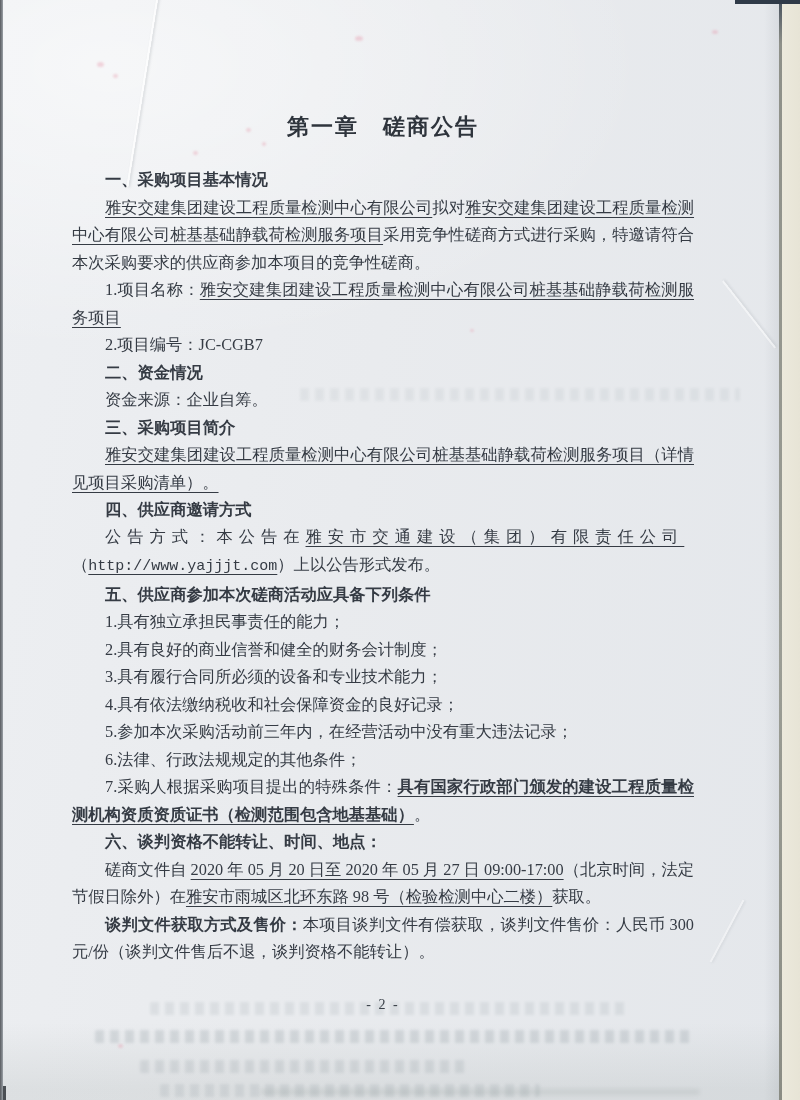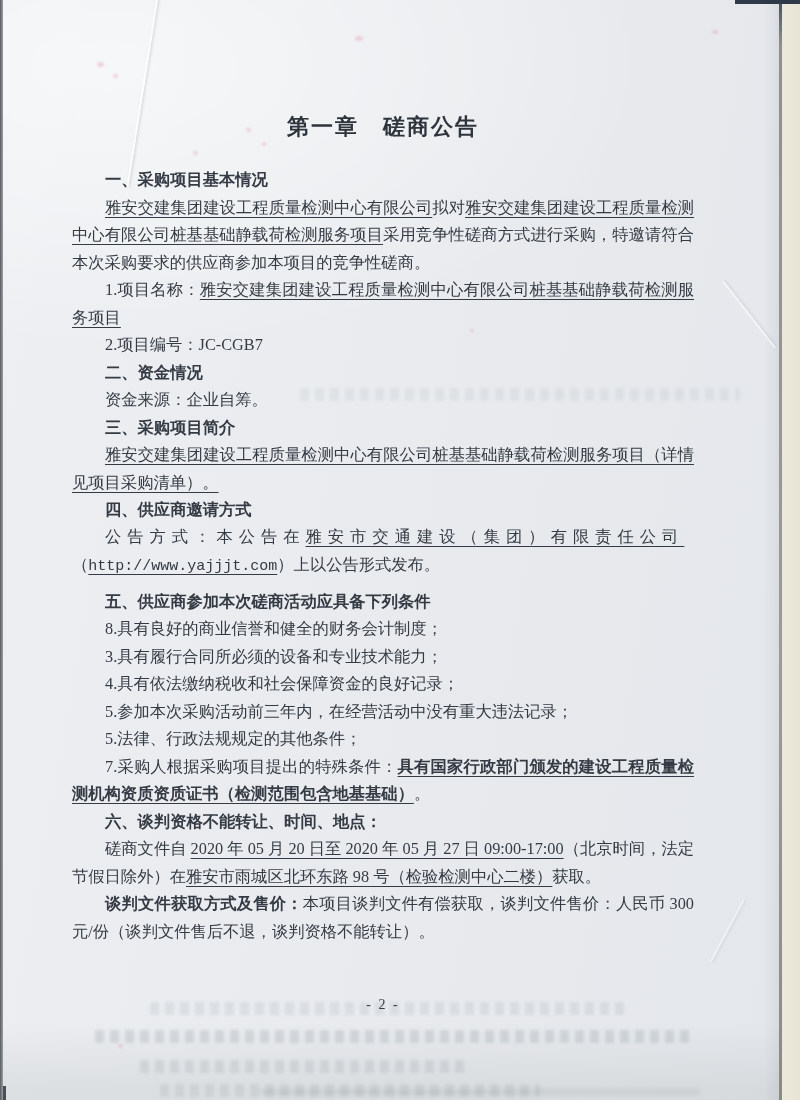--- a/index.html
+++ b/index.html
@@ -35,21 +35,21 @@
   
   .ghost{position:absolute;height:13px;filter:blur(1.8px);border-radius:2px;
       background:repeating-linear-gradient(90deg,#5f7078 0 9px,transparent 9px 15px);}
   
   .content{position:absolute;left:72px;top:112px;width:622px;
       color:#353b44;font-size:16.3px;line-height:27.5px;text-align:justify;}
   .blk{text-indent:33px;}
   .blk.title{font-size:22px;font-weight:700;text-align:center;text-indent:0;
       line-height:30px;letter-spacing:2px;margin:0 0 24px 0;color:#2e343c;}
   .blk.h{font-weight:700;}
-  .blk.h5{margin-top:7px;}
+  .blk.h5{}
   .blk.p3{text-indent:65px;}
   .blk.plain{text-indent:0;}
   .blk.spaced{letter-spacing:6px;font-family:Liberation Mono, monospace;}
   .run.b{font-weight:700;}
   .run.u{text-decoration:underline;text-underline-offset:4px;text-decoration-thickness:1.2px;}
   .run.m{font-family:"Liberation Mono","DejaVu Sans Mono",monospace;font-size:15px;}
   .pagenum{position:absolute;left:72px;top:997px;width:622px;text-align:center;
       font-size:14px;color:#3a4049;letter-spacing:2px;}
 </style>
 </head>
@@ -86,25 +86,26 @@
         <div class="blk p"><span class="run">1.项目名称：</span><span class="run u">雅安交建集团建设工程质量检测中心有限公司桩基基础静载荷检测服务项目</span></div>
         <div class="blk p"><span class="run">2.项目编号：JC-CGB7</span></div>
         <div class="blk h"><span class="run">二、资金情况</span></div>
         <div class="blk p"><span class="run">资金来源：企业自筹。</span></div>
         <div class="blk h"><span class="run">三、采购项目简介</span></div>
         <div class="blk p"><span class="run u">雅安交建集团建设工程质量检测中心有限公司桩基基础静载荷检测服务项目（详情见项目采购清单）。</span></div>
         <div class="blk h"><span class="run">四、供应商邀请方式</span></div>
         <div class="blk p spaced"><span class="run">公告方式：本公告在</span><span class="run u">雅安市交通建设（集团）有限责任公司</span></div>
         <div class="blk plain"><span class="run">（</span><span class="run u m">http://www.yajjjt.com</span><span class="run">）上以公告形式发布。</span></div>
         <div class="blk h h5"><span class="run">五、供应商参加本次磋商活动应具备下列条件</span></div>
-        <div class="blk p"><span class="run">8.具有良好的商业信誉和健全的财务会计制度；</span></div>
+        <div class="blk p"><span class="run">1.具有独立承担民事责任的能力；</span></div>
+        <div class="blk p"><span class="run">2.具有良好的商业信誉和健全的财务会计制度；</span></div>
         <div class="blk p"><span class="run">3.具有履行合同所必须的设备和专业技术能力；</span></div>
         <div class="blk p"><span class="run">4.具有依法缴纳税收和社会保障资金的良好记录；</span></div>
         <div class="blk p"><span class="run">5.参加本次采购活动前三年内，在经营活动中没有重大违法记录；</span></div>
-        <div class="blk p"><span class="run">5.法律、行政法规规定的其他条件；</span></div>
+        <div class="blk p"><span class="run">6.法律、行政法规规定的其他条件；</span></div>
         <div class="blk p"><span class="run">7.采购人根据采购项目提出的特殊条件：</span><span class="run b u">具有国家行政部门颁发的建设工程质量检测机构资质资质证书（检测范围包含地基基础）</span><span class="run">。</span></div>
         <div class="blk h"><span class="run">六、谈判资格不能转让、时间、地点：</span></div>
         <div class="blk p"><span class="run">磋商文件自 </span><span class="run u">2020 年 05 月 20 日至 2020 年 05 月 27 日 09:00-17:00</span><span class="run">（北京时间，法定节假日除外）在</span><span class="run u">雅安市雨城区北环东路 98 号（检验检测中心二楼）</span><span class="run">获取。</span></div>
         <div class="blk p"><span class="run b">谈判文件获取方式及售价：</span><span class="run">本项目谈判文件有偿获取，谈判文件售价：人民币 300 元/份（谈判文件售后不退，谈判资格不能转让）。</span></div>
       </div>
     <div class="pagenum">- 2 -</div>
 
     <div class="bottom-smudge"></div>
     <div class="bottom-notch"></div>
   </div>

